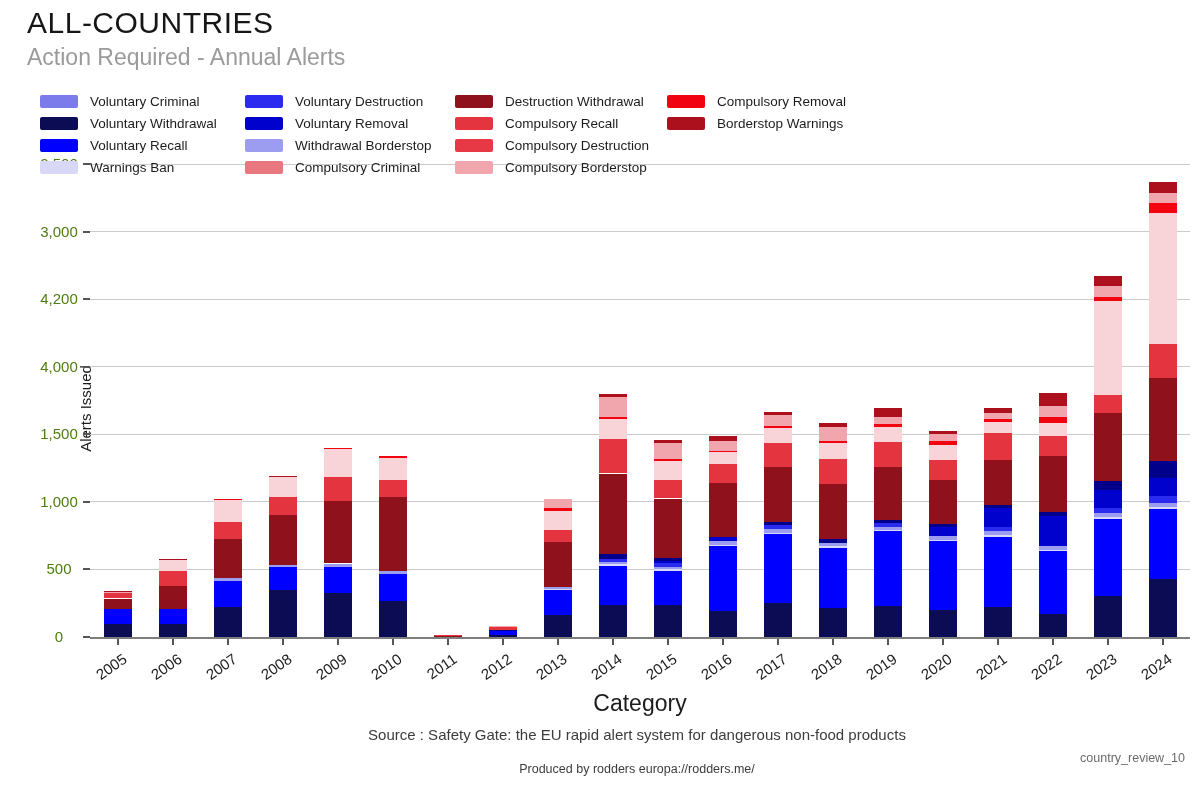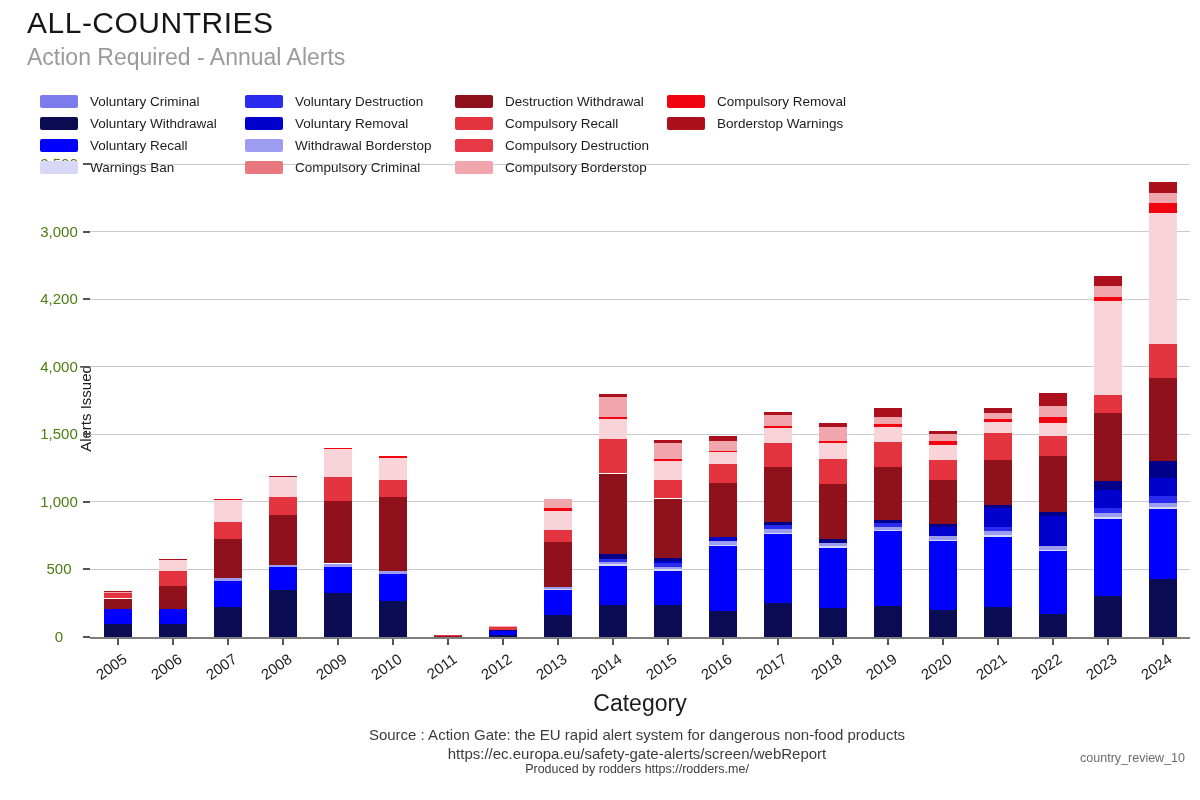--- a/index.html
+++ b/index.html
@@ -413,17 +413,16 @@
       <div class="xtick-mark" style="left: 1106.5px;"></div>
       <div class="xtick-label" style="left: 1049.5px; top: 650px;">2023</div>
       <div class="xtick-mark" style="left: 1161.5px;"></div>
       <div class="xtick-label" style="left: 1104.5px; top: 650px;">2024</div>
     </div>
 
   <div class="x-axis-title">
     <span class="x-axis-title-inner">Category</span>
   </div>
 
-  <div class="footer-source">Source : Action Gate: the EU rapid alert system for dangerous non-food products</div>
-  <div class="footer-url">https://ec.europa.eu/safety-gate-alerts/screen/webReport</div>
-  <div class="footer-produced">Produced by rodders https://rodders.me/</div>
+  <div class="footer-source">Source : Safety Gate: the EU rapid alert system for dangerous non-food products</div>
+  <div class="footer-produced">Produced by rodders europa://rodders.me/</div>
   <div class="watermark">country_review_10</div>
 </div>
 
 </body></html>

